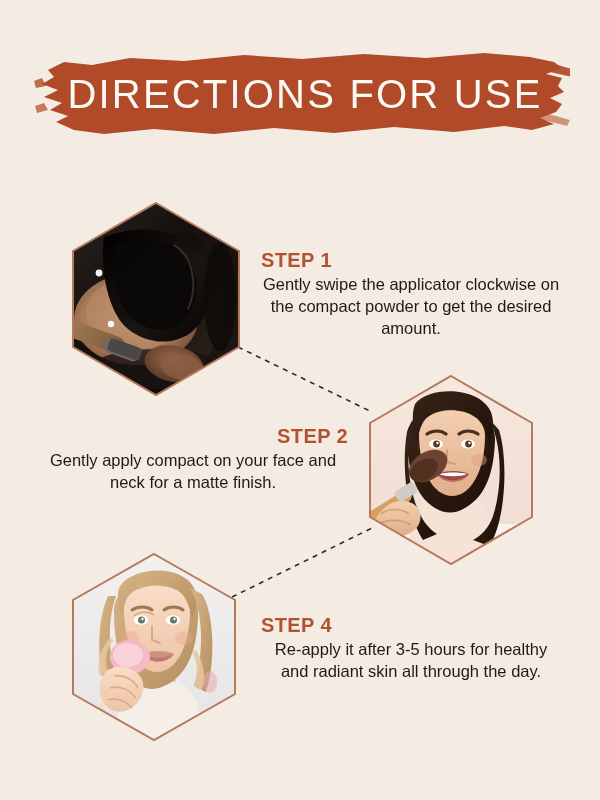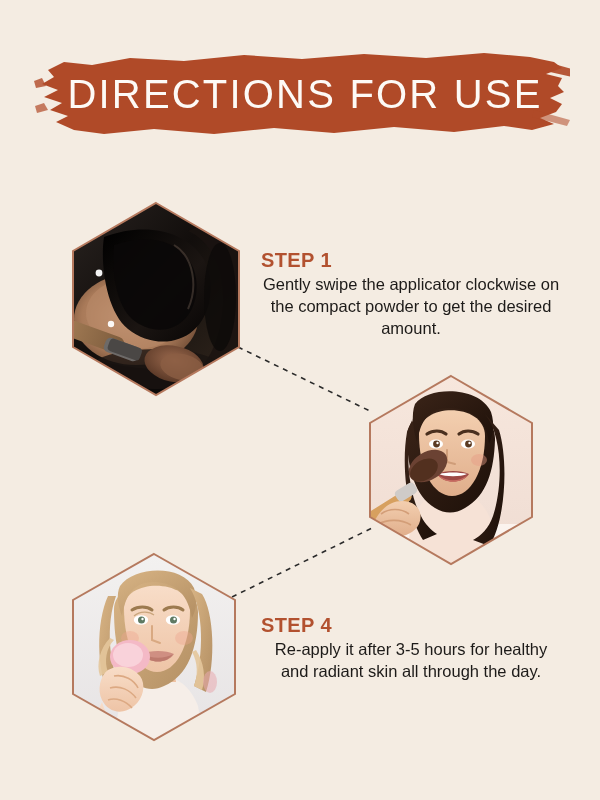--- a/index.html
+++ b/index.html
@@ -316,19 +316,23 @@
       </g>
       <polygon points="84,2 165,48 165,142 84,188 3,142 3,48" fill="none" stroke="#b5795e" stroke-width="2"></polygon>
     </svg>
   </div>
 
   <div class="step step-1">
     <p class="step-label">STEP 1</p>
     <p class="step-body">Gently swipe the applicator clockwise on the compact powder to get the desired amount.</p>
   </div>
 
+  <div class="step step-2">
+    <p class="step-label">STEP 2</p>
+    <p class="step-body">Gently apply compact on your face and neck for a matte finish.</p>
+  </div>
 
   <div class="step step-3">
     <p class="step-label">STEP 4</p>
     <p class="step-body">Re-apply it after 3-5 hours for healthy and radiant skin all through the day.</p>
   </div>
 
 </div>
 
 </body></html>

